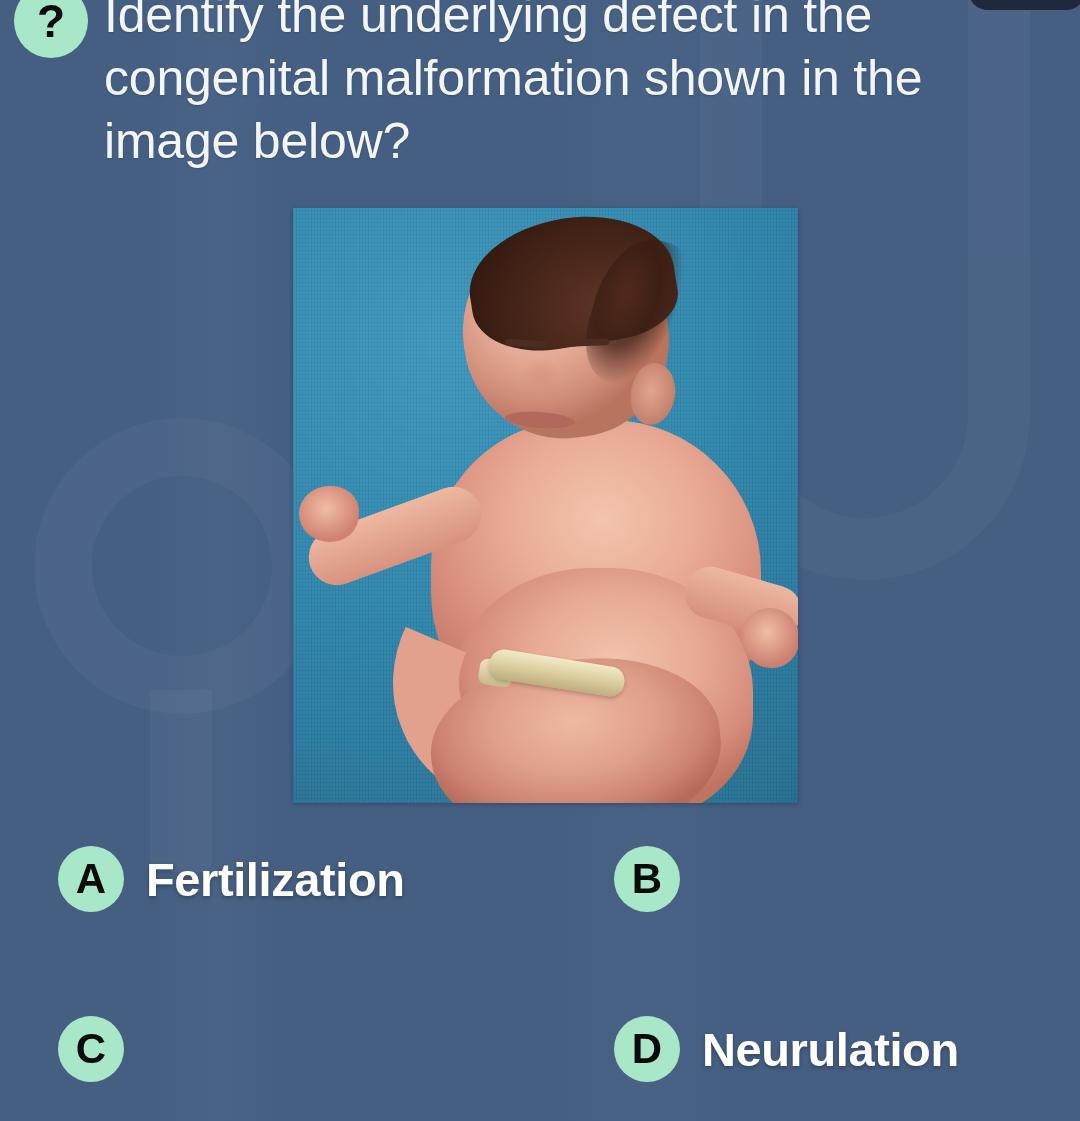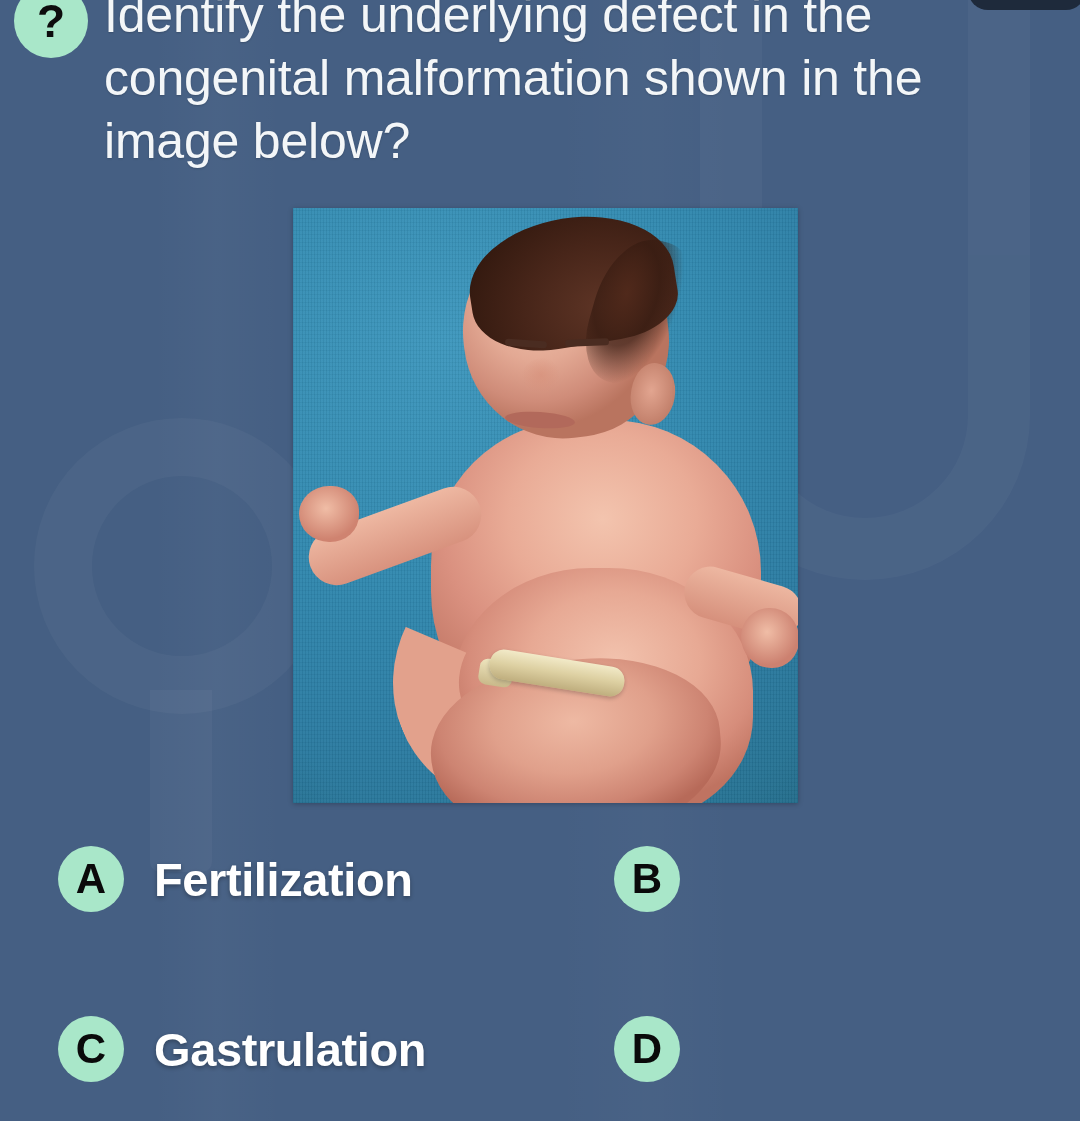--- a/index.html
+++ b/index.html
@@ -255,21 +255,21 @@
   .opt-badge {
     flex:0 0 auto;
     width:66px; height:66px;
     border-radius:50%;
     background:#a9e7c9;
     display:flex; align-items:center; justify-content:center;
     font-size:42px; font-weight:700; color:#0a0a0a;
     line-height:1;
   }
   .opt-label {
-    margin-left:30px;
+    margin-left:22px;
     color:#ffffff;
     font-size:47px;
     font-weight:700;
     letter-spacing:-0.4px;
     white-space:nowrap;
     text-shadow:0 2px 4px rgba(0,0,0,0.30);
   }
 </style>
 </head>
 <body>
@@ -318,20 +318,20 @@
       <div class="opt-label">Fertilization</div>
     </div>
     <div class="option opt-b">
       <div class="opt-badge">B</div>
     </div>
   </div>
 
   <div class="opt-row" id="row-cd">
     <div class="option opt-c">
       <div class="opt-badge">C</div>
-      <div class="opt-label">Gastrulation</div>
     </div>
     <div class="option opt-d">
       <div class="opt-badge">D</div>
+      <div class="opt-label">Neurulation</div>
     </div>
   </div>
 
 </div>
 
 </body></html>

